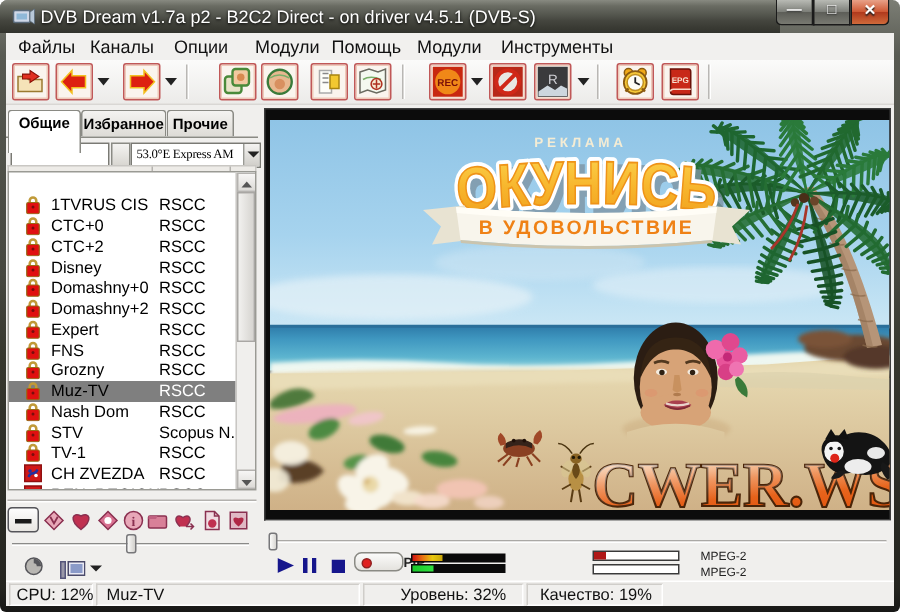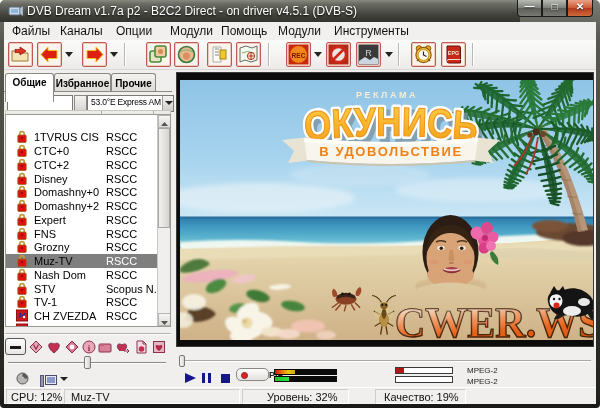--- a/index.html
+++ b/index.html
@@ -32,21 +32,21 @@
 .tsep { position:absolute; top:3px; width:1px; height:23px; background:#b9b7b4; box-shadow:1px 0 0 #fff; }
 
 #tabs { position:absolute; left:4px; top:73px; width:168px; height:18px; font-size:10px; font-weight:bold; }
 .tab { position:absolute; top:0; height:18px; border:1px solid #8a8a84; border-bottom:none; border-radius:3px 3px 0 0;
   background:linear-gradient(180deg,#f4f3f1,#dddbd6); text-align:center; padding-top:3px; }
 .tab.act { background:#fff; height:29px; z-index:2; }
 #tabline { position:absolute; left:4px; top:91px; width:168px; height:1px; background:#8a8a84; }
 #filterrow { position:absolute; left:4px; top:94px; width:168px; height:19px; }
 #finput { position:absolute; left:3px; top:1px; width:66px; height:16px; background:#fff; border:1px solid #7a7a74; }
 #fbtn { position:absolute; left:70px; top:1px; width:13px; height:16px; background:linear-gradient(180deg,#f4f3f1,#d9d7d2); border:1px solid #8a8a84; }
-#combo { position:absolute; left:83px; top:1px; width:87px; height:17px; background:#fff; border:1px solid #7a7a74; font-size:8.5px; letter-spacing:-0.2px; overflow:hidden; }
+#combo { position:absolute; left:83px; top:1px; width:87px; height:17px; background:#fff; border:1px solid #7a7a74; font-size:8.5px; letter-spacing:-0.2px; overflow:hidden;font-family:Liberation Serif, serif; }
 #combo .ctxt { position:absolute; left:3px; top:1px; white-space:nowrap; }
 #cbtn { position:absolute; right:0px; top:0px; width:11px; height:15px; background:linear-gradient(180deg,#f4f3f1,#cfcdc8); border-left:1px solid #9a9a94; }
 #cbtn:after { content:""; position:absolute; left:2px; top:5px; border-left:4px solid transparent; border-right:4px solid transparent; border-top:4px solid #222; }
 #list { position:absolute; left:5px; top:114px; width:166px; height:213px; background:#fff; border:1px solid #9a9a94; overflow:hidden; }
 .row { position:absolute; left:0; width:164px; height:14px; font-size:11px; color:#000; }
 .row .nm { position:absolute; left:28px; top:1px; }
 .row .pv { position:absolute; left:100px; top:1px; }
 .row.sel { background:#7f7f7f; }
 .row.sel .pv { color:#fff; }
 .lock { position:absolute; left:10px; top:0px; width:12px; height:13px; }
@@ -695,17 +695,17 @@
   <div id="status">
     <div class="sec" style="left:2px;width:56px;">
         <span style="left:4px;">CPU: 12%</span>
       </div>
     <div class="sec" style="left:60px;width:176px;">
         <span style="left:6px;">Muz-TV</span>
       </div>
     <div class="sec" style="left:238px;width:107px;">
         <span style="left:24px;">Уровень: 32%</span>
       </div>
-    <div class="sec" style="left:347px;width:91px;margin-left:24px;">
+    <div class="sec" style="left:347px;width:91px;">
         <span style="left:8px;">Качество: 19%</span>
       </div>
   </div>
 </div>
 
 </body></html>

